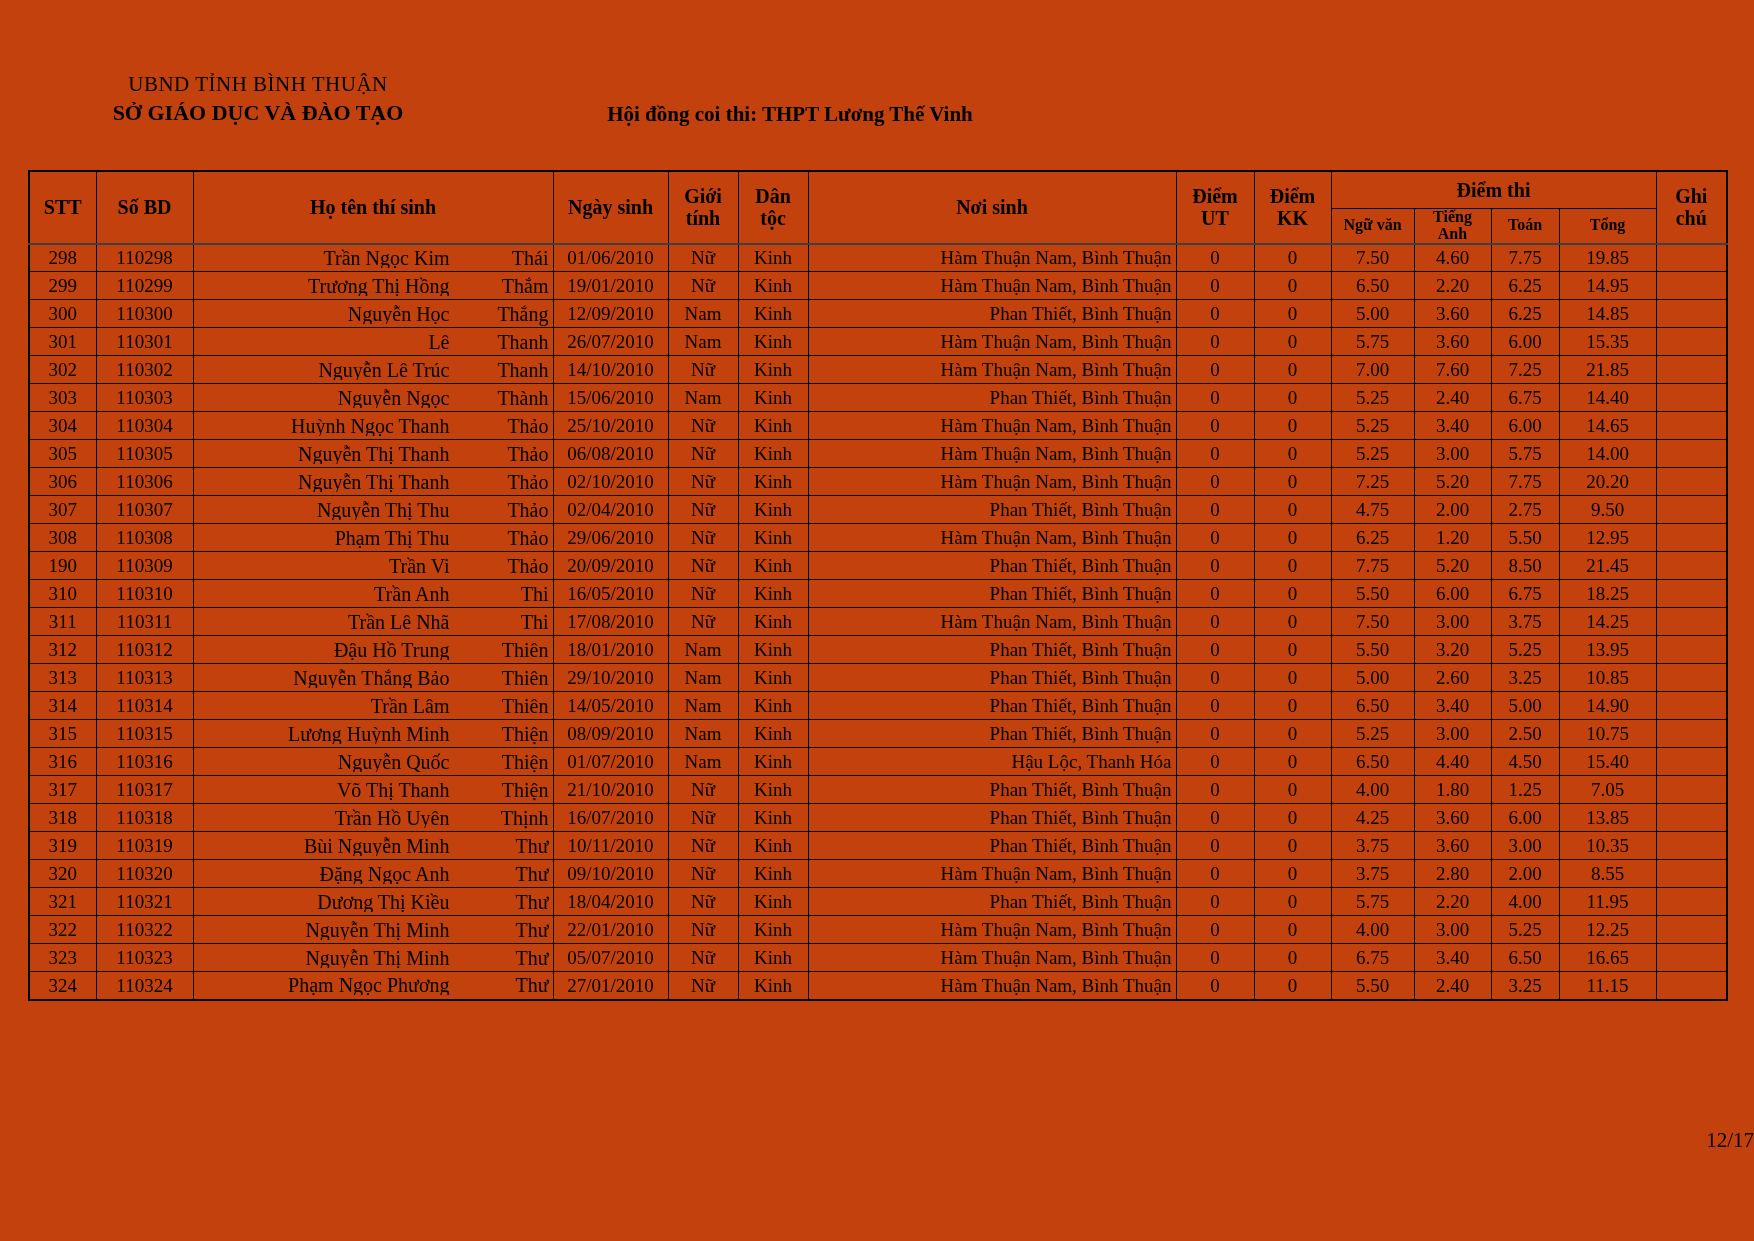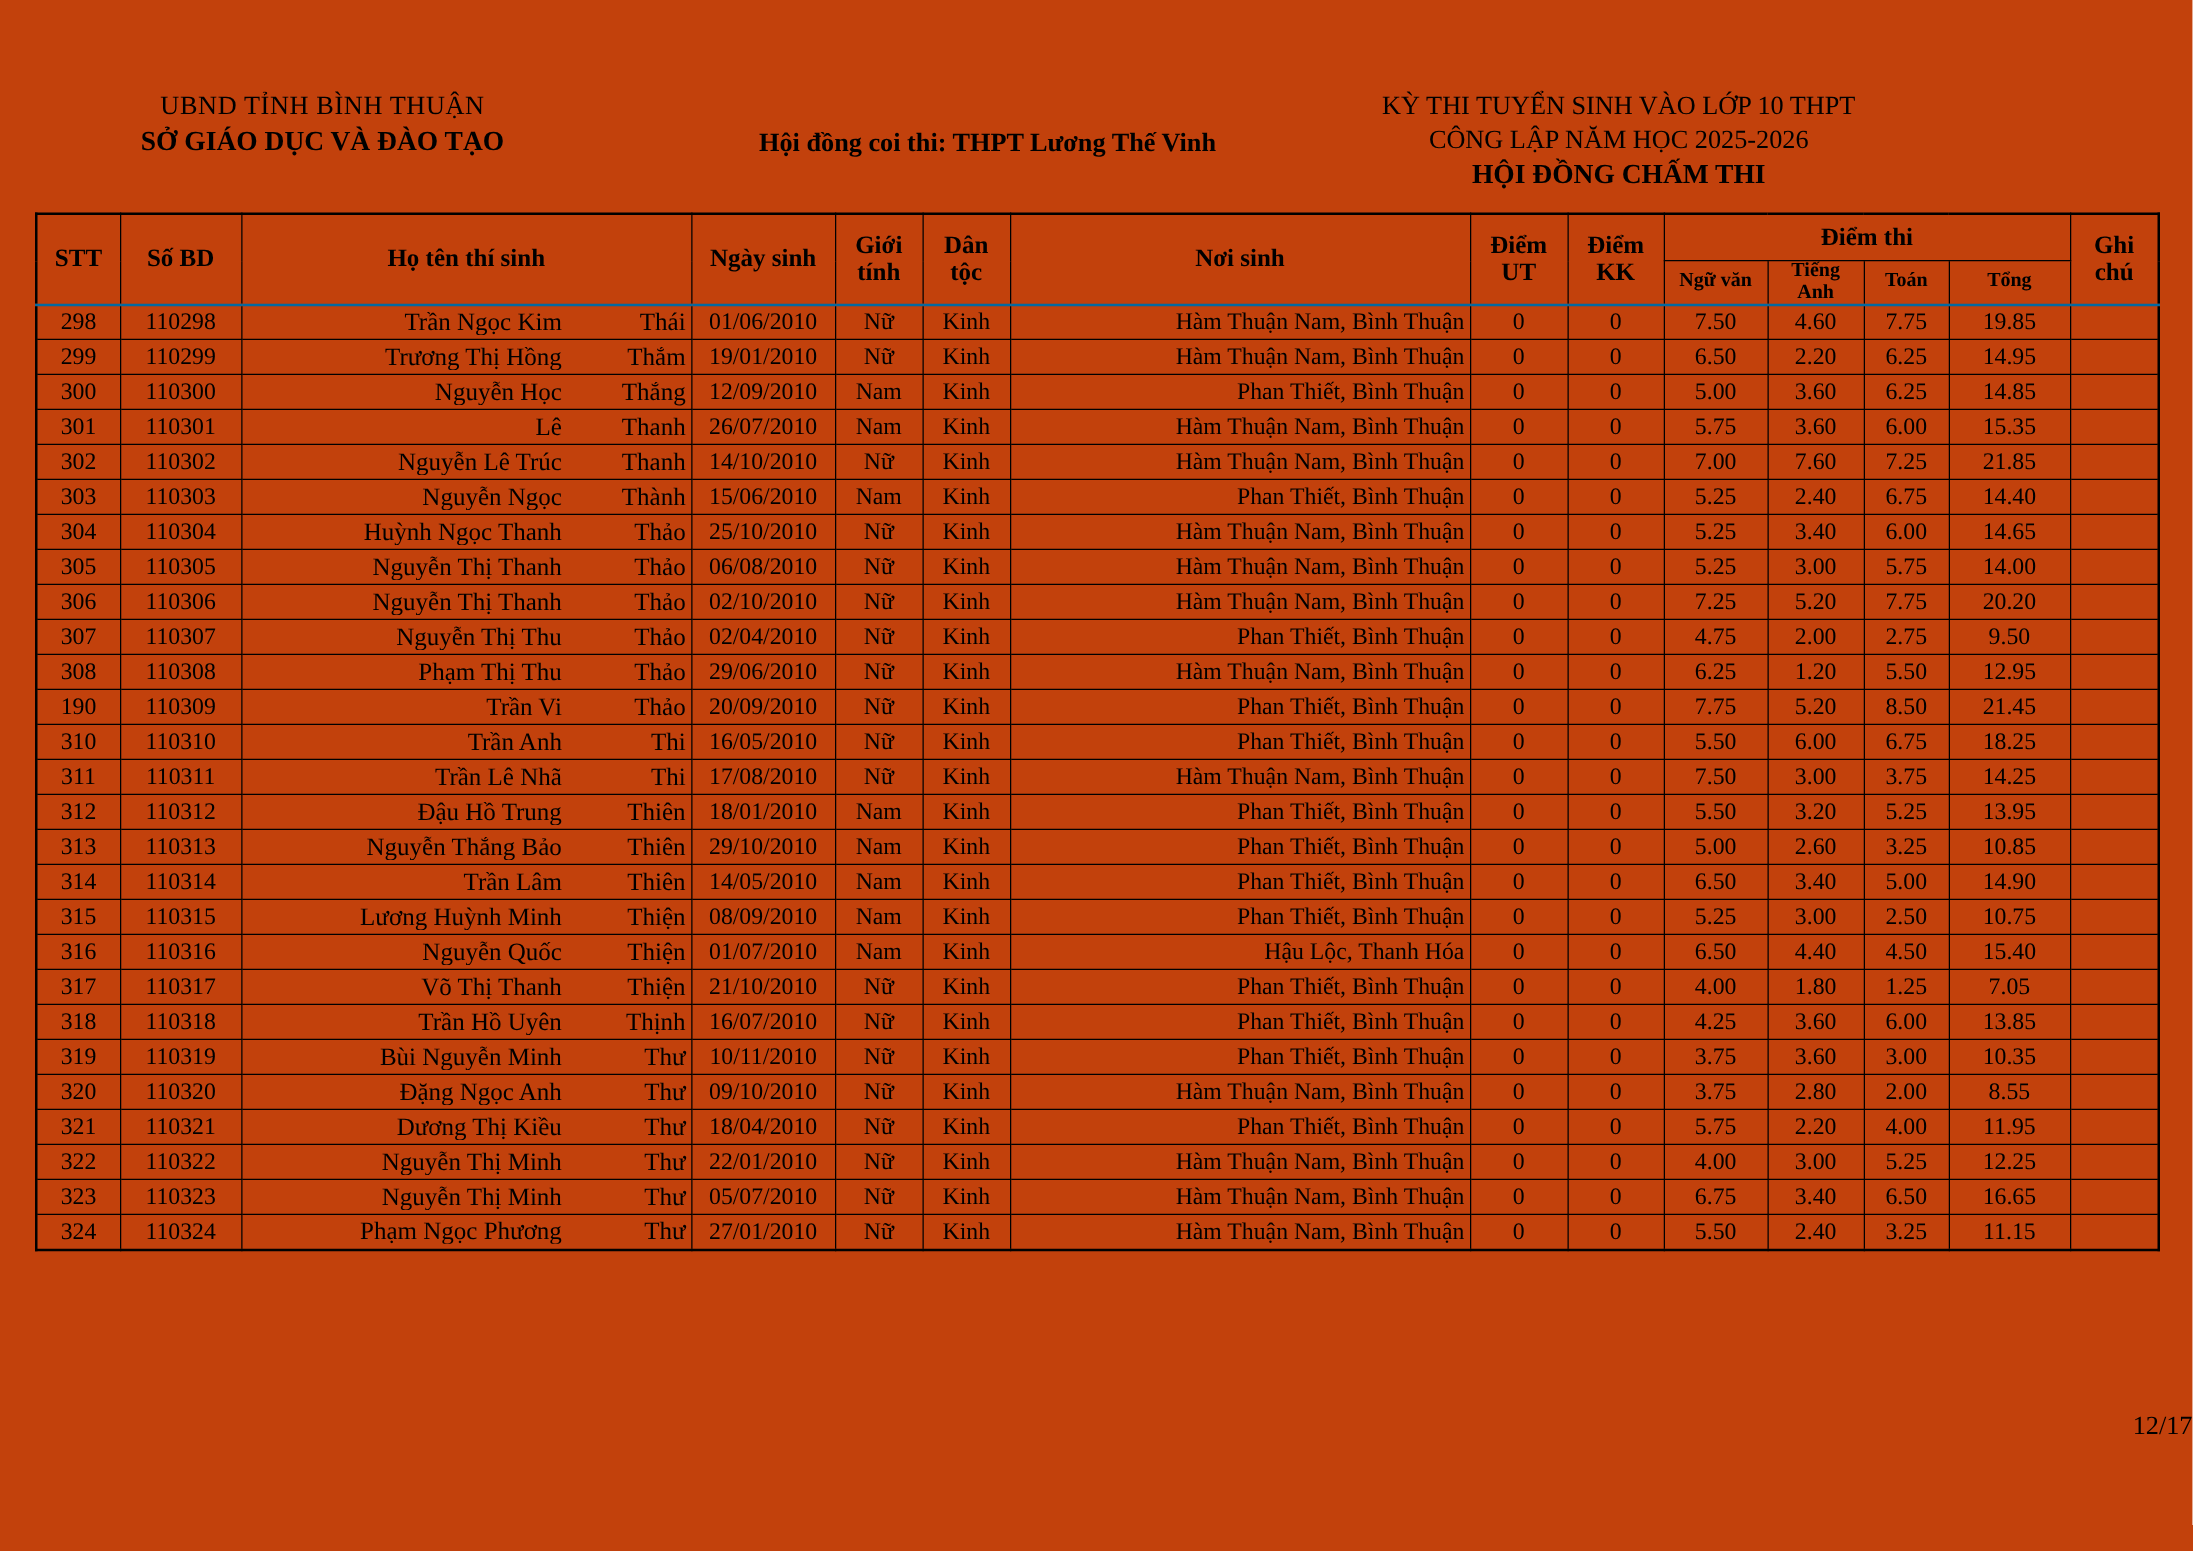--- a/index.html
+++ b/index.html
@@ -54,21 +54,21 @@
     line-height: 1.1;
     white-space: normal;
   }
   table.score thead tr.sub th {
     font-size: 16px;
     line-height: 1.05;
     height: 32px;
   }
   table.score thead tr.main th { height: 36px; }
   table.score tbody tr { height: 28px; }
-  table.score tbody tr:first-child td { border-top: 2px solid #0369a1; }
+  table.score tbody tr:first-child td { border-top: 2px solid #404040; }
   table.score td {
     font-size: 19px;
     line-height: 1.0;
     vertical-align: middle;
   }
   td.t-center { text-align: center; }
   td.t-left   { text-align: right; padding-left: 6px; }
 
   .name-inner { display: flex; align-items: baseline; }
   .nm-last  { flex: 0 0 252px; overflow: hidden; font-size: 20px; }
@@ -91,25 +91,20 @@
 
   <div class="hdr-left">
     <div class="l1">UBND TỈNH BÌNH THUẬN</div>
     <div class="l2">SỞ GIÁO DỤC VÀ ĐÀO TẠO</div>
   </div>
 
   <div class="hdr-center">
     <div class="subtitle">Hội đồng coi thi: THPT Lương Thế Vinh</div>
   </div>
 
-  <div class="hdr-right">
-    <div class="l1">KỲ THI TUYỂN SINH VÀO LỚP 10 THPT</div>
-    <div class="l2">CÔNG LẬP NĂM HỌC 2025-2026</div>
-    <div class="l3">HỘI ĐỒNG CHẤM THI</div>
-  </div>
 
   <div class="tbl-wrap">
     <table class="score">
       <colgroup>
         <col style="width:67px">
           <col style="width:97px">
           <col style="width:360px">
         <col style="width:115px">
           <col style="width:70px">
           <col style="width:70px">

